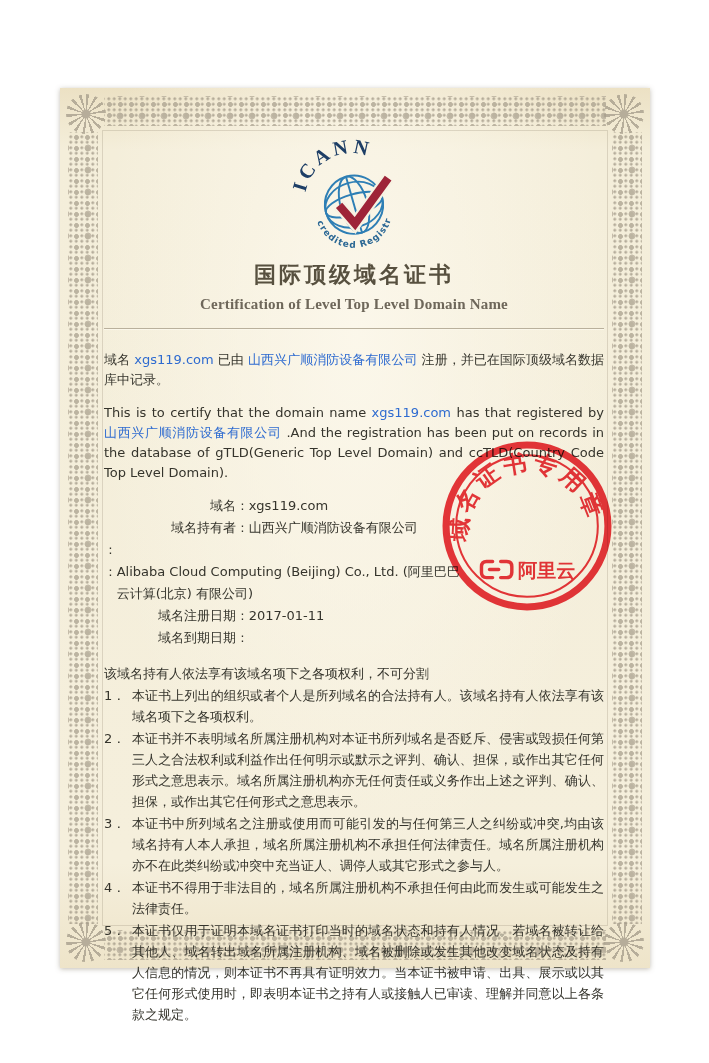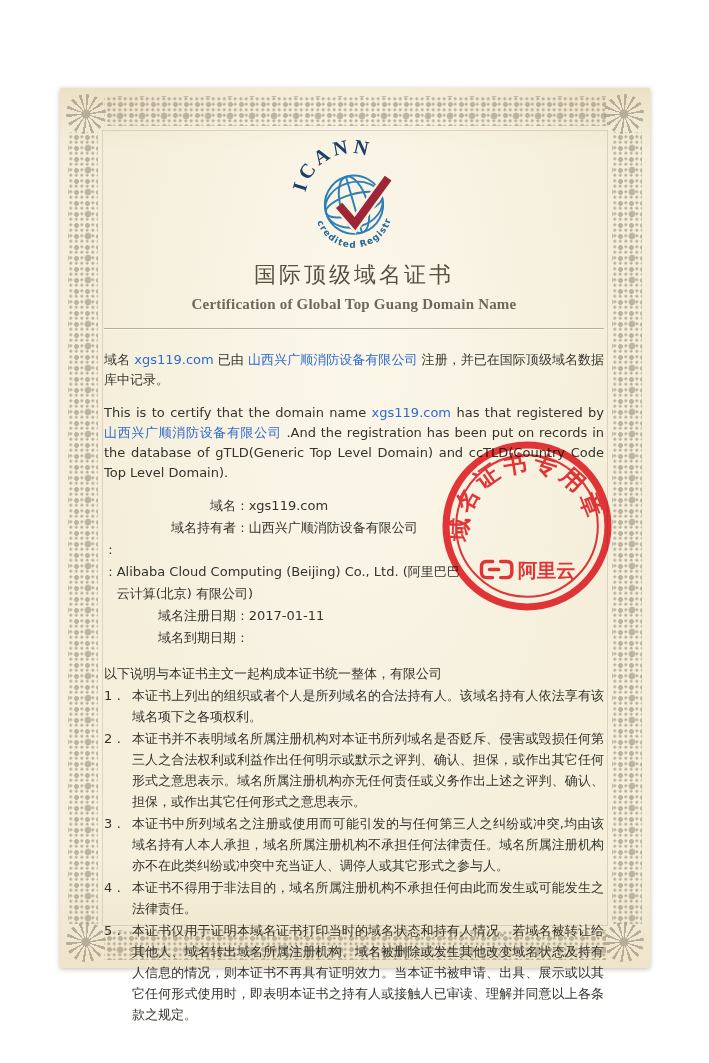--- a/index.html
+++ b/index.html
@@ -44,21 +44,21 @@
       radial-gradient(circle at 50% 50%, #a79e8c 4px, rgba(0,0,0,0) 5px),
       repeating-conic-gradient(from 0deg, #a79e8c 0deg 9deg, rgba(0,0,0,0) 9deg 26deg);
     border-radius:50%;}
   .corner.tl{top:6px; left:6px;} .corner.tr{top:6px; right:6px;}
   .corner.bl{bottom:6px; left:6px;} .corner.br{bottom:6px; right:6px;}
   .frame-line{position:absolute; inset:42px; border:1px solid rgba(150,140,118,.28); pointer-events:none;}
 
   .content{position:relative; padding:48px 46px 0 44px; z-index:1;}
   .logo-wrap{text-align:center; margin-bottom:4px;}
   .title{
-    text-align:center; font-size:22px; font-weight:normal; letter-spacing:3px;
+    text-align:center; font-size:22px; font-weight:bold; letter-spacing:3px;
     color:var(--title_gray); margin-top:8px;
   }
   .subtitle{
     text-align:center; font-family:"Liberation Serif","DejaVu Serif",serif;
     font-size:15px; font-weight:bold; color:#6e675a; margin-top:6px; letter-spacing:.2px;
   }
   .divider{margin-top:15px; height:2px;
     border-top:1px solid #b9b09c; border-bottom:1px solid #fbf7ea;}
   .para{font-size:13px; line-height:20px; text-align:justify;}
   .para.cn{margin-top:20px;}
@@ -116,21 +116,21 @@
             <path d="M 80 91 L 103 114 L 143 50" stroke="var(--check_maroon)" stroke-width="11" fill="none"></path>
           </g>
           <text font-size="12" font-weight="bold" fill="#2a6794" letter-spacing="1.4">
             <textPath href="#arcBot" startOffset="50%" text-anchor="middle">Accredited Registrar</textPath>
           </text>
         </g>
       </svg>
     </div>
 
     <div class="title">国际顶级域名证书</div>
-    <div class="subtitle">Certification of Global Top Guang Domain Name</div>
+    <div class="subtitle">Certification of Level Top Level Domain Name</div>
     <div class="divider"></div>
 
     <p class="para cn"><span>域名 </span><span class="doclink">xgs119.com</span><span> 已由 </span><span class="doclink">山西兴广顺消防设备有限公司</span><span> 注册，并已在国际顶级域名数据库中记录。</span></p>
 
     <p class="para en"><span>This is to certify that the domain name </span><span class="doclink">xgs119.com</span><span> has that registered by </span><span class="doclink">山西兴广顺消防设备有限公司</span><span> .And the registration has been put on records in the database of gTLD(Generic Top Level Domain) and ccTLD(Country Code Top Level Domain).</span></p>
 
     <div class="details">
       <div class="d-row">
         <span class="d-label">域名</span>
           <span class="d-sep"> : </span>
@@ -153,21 +153,21 @@
           <span class="d-sep"> : </span>
           <span class="d-value">2017-01-11</span>
       </div>
       <div class="d-row">
         <span class="d-label">域名到期日期</span>
           <span class="d-sep"> : </span>
       </div>
     </div>
 
     <div class="terms">
-      <div class="t-intro">以下说明与本证书主文一起构成本证书统一整体，有限公司</div>
+      <div class="t-intro">该域名持有人依法享有该域名项下之各项权利，不可分割</div>
       <div class="term">
         <span class="t-no">1．</span>
         <span class="t-text">本证书上列出的组织或者个人是所列域名的合法持有人。该域名持有人依法享有该域名项下之各项权利。</span>
       </div>
       <div class="term">
         <span class="t-no">2．</span>
         <span class="t-text">本证书并不表明域名所属注册机构对本证书所列域名是否贬斥、侵害或毁损任何第三人之合法权利或利益作出任何明示或默示之评判、确认、担保，或作出其它任何形式之意思表示。域名所属注册机构亦无任何责任或义务作出上述之评判、确认、担保，或作出其它任何形式之意思表示。</span>
       </div>
       <div class="term">
         <span class="t-no">3．</span>

